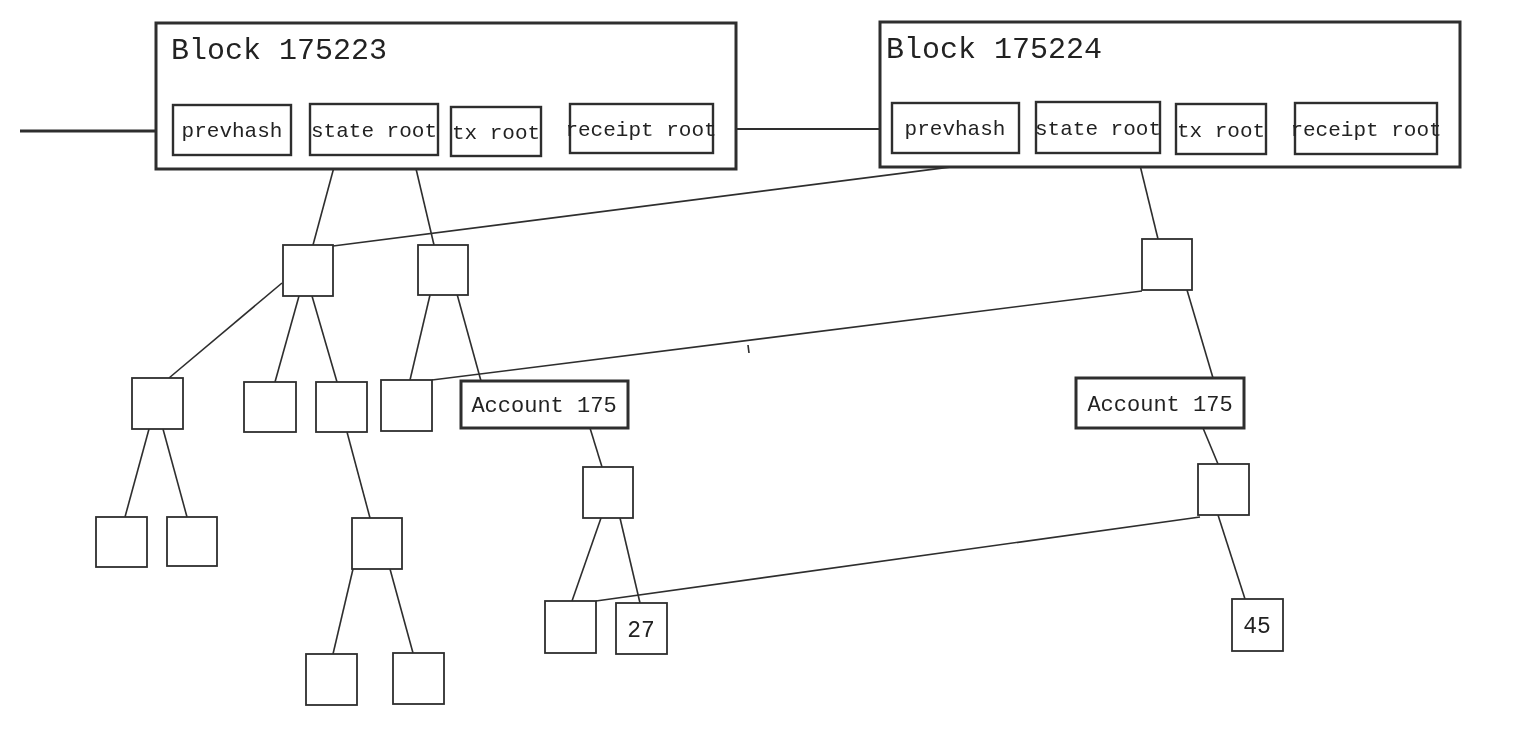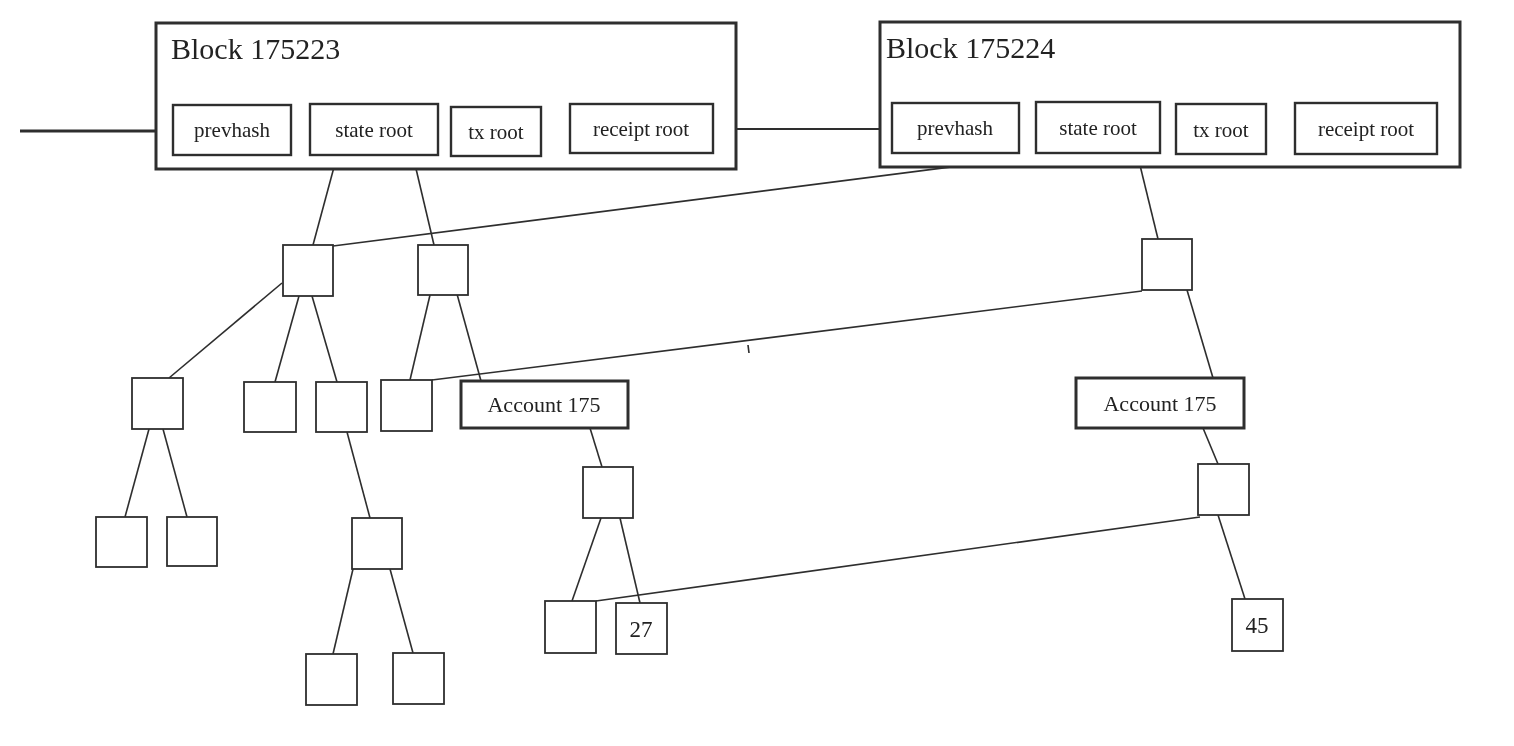--- a/index.html
+++ b/index.html
@@ -5,21 +5,21 @@
   html, body {
     margin: 0;
     padding: 0;
     background: #ffffff;
   }
   #stage {
     position: relative;
     width: 1514px;
     height: 746px;
     background: #ffffff;
-    font-family: Liberation Serif, serif;
+    font-family: Liberation Mono, monospace;
   }
   svg { display: block; }
   .box      { fill: #ffffff; stroke: #2e2e2e; }
   .outer    { stroke-width: 3; }
   .field    { stroke-width: 2.4; }
   .acct     { stroke-width: 3; }
   .node     { stroke-width: 1.8; }
   .edge     { stroke: #2e2e2e; stroke-width: 1.6; fill: none; }
   .conn     { stroke: #2e2e2e; fill: none; }
   .lbl      { fill: #222222; font-size: 21px; text-anchor: middle; }

